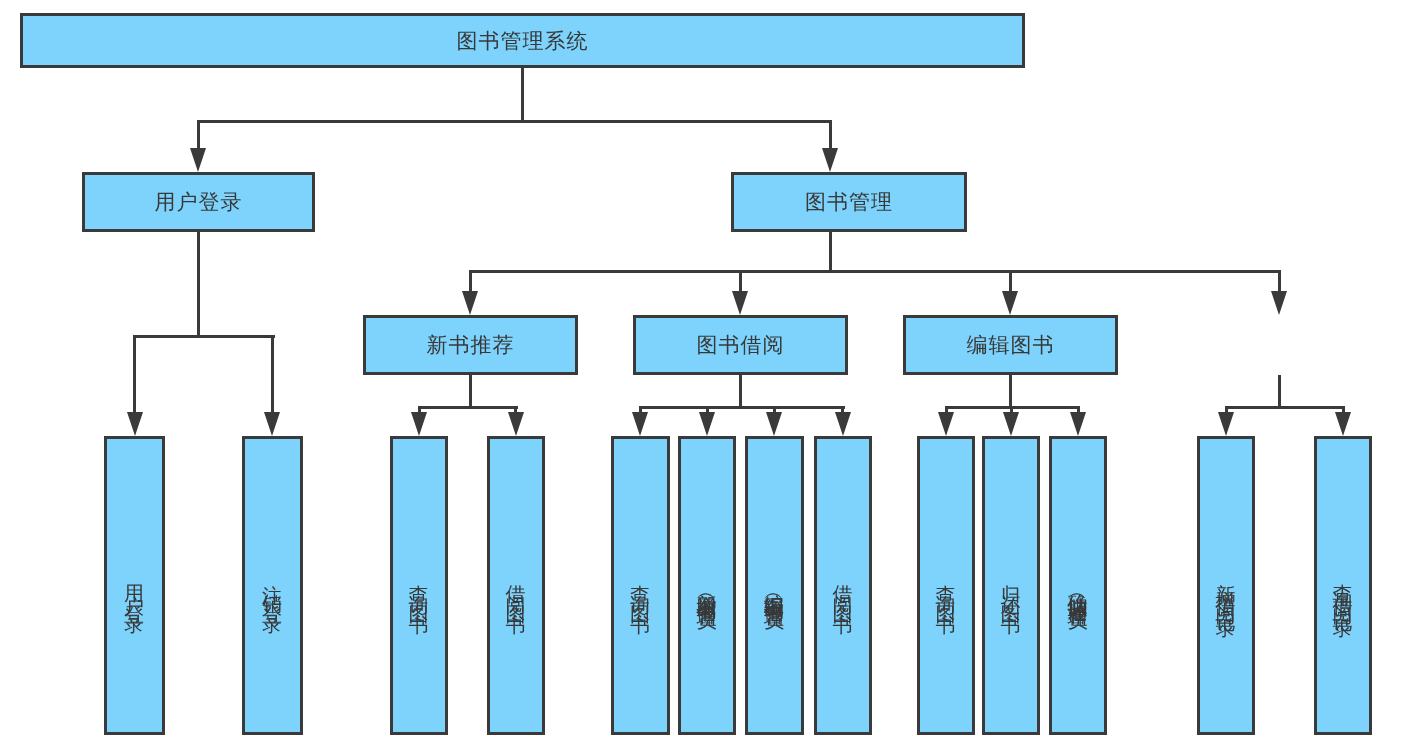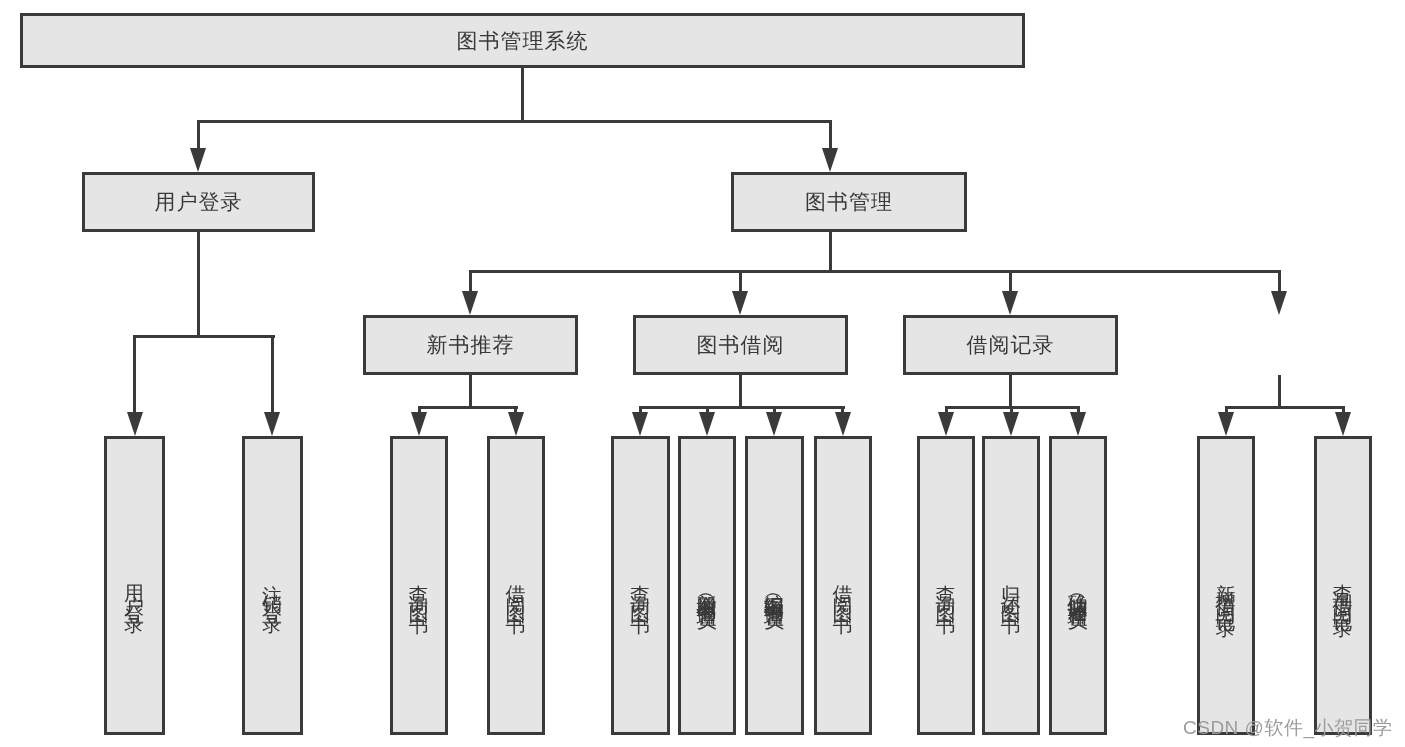--- a/index.html
+++ b/index.html
@@ -6,21 +6,21 @@
   .canvas {
     position:relative;
     width:1405px; height:747px;
     background:#ffffff;
     font-family:"Liberation Sans", sans-serif;
     overflow:hidden;
   }
   .box {
     position:absolute;
     box-sizing:border-box;
-    background:#e5e5e5;
+    background:#7dd3fc;
     border:3px solid #3a3a3a;
     display:flex;
     align-items:center;
     justify-content:center;
     color:#383838;
     font-size:21px;
     letter-spacing:1px;
     text-align:center;
     z-index:2;
   }
@@ -87,21 +87,21 @@
   <div class="arrow" style="left:462px;  top:291px;"></div>
   <div class="vline" style="left:739px;  top:270px; width:3px; height:23px;"></div>
   <div class="arrow" style="left:732px;  top:291px;"></div>
   <div class="vline" style="left:1009px; top:270px; width:3px; height:23px;"></div>
   <div class="arrow" style="left:1002px; top:291px;"></div>
   <div class="vline" style="left:1278px; top:270px; width:3px; height:23px;"></div>
   <div class="arrow" style="left:1271px; top:291px;"></div>
 
   <div class="box" style="left:633px; top:315px; width:215px; height:60px;">图书借阅</div>
   <div class="box" style="left:363px; top:315px; width:215px; height:60px;">新书推荐</div>
-  <div class="box" style="left:903px; top:315px; width:215px; height:60px;">借阅记录</div>
+  <div class="box" style="left:903px; top:315px; width:215px; height:60px;">编辑图书</div>
 
   <div class="vline" style="left:469px; top:375px; width:3px; height:34px;"></div>
   <div class="hline" style="left:418px; top:406px; width:100px; height:3px;"></div>
   <div class="vline" style="left:418px; top:406px; width:3px; height:10px;"></div>
   <div class="arrow" style="left:411px; top:412px;"></div>
   <div class="vline" style="left:514px; top:406px; width:3px; height:10px;"></div>
   <div class="arrow" style="left:508px; top:412px;"></div>
 
   <div class="vline" style="left:739px; top:375px; width:3px; height:34px;"></div>
   <div class="hline" style="left:639px; top:406px; width:206px; height:3px;"></div>
@@ -141,15 +141,14 @@
   <div class="box vbox tight" style="left:745px; top:436px; width:59px; height:299px;">编辑图书（管理员）</div>
   <div class="box vbox" style="left:814px; top:436px; width:58px; height:299px;">借阅图书</div>
 
   <div class="box vbox" style="left:917px; top:436px; width:58px; height:299px;">查询图书</div>
   <div class="box vbox" style="left:982px; top:436px; width:58px; height:299px;">归还图书</div>
   <div class="box vbox tight" style="left:1049px; top:436px; width:58px; height:299px;">确认归还（管理员）</div>
 
   <div class="box vbox med" style="left:1197px; top:436px; width:58px; height:299px;">新增借阅记录</div>
   <div class="box vbox med" style="left:1314px; top:436px; width:58px; height:299px;">查询借阅记录</div>
 
-  <div class="watermark">CSDN @软件_小贺同学</div>
 
 </div>
 
 </body></html>

